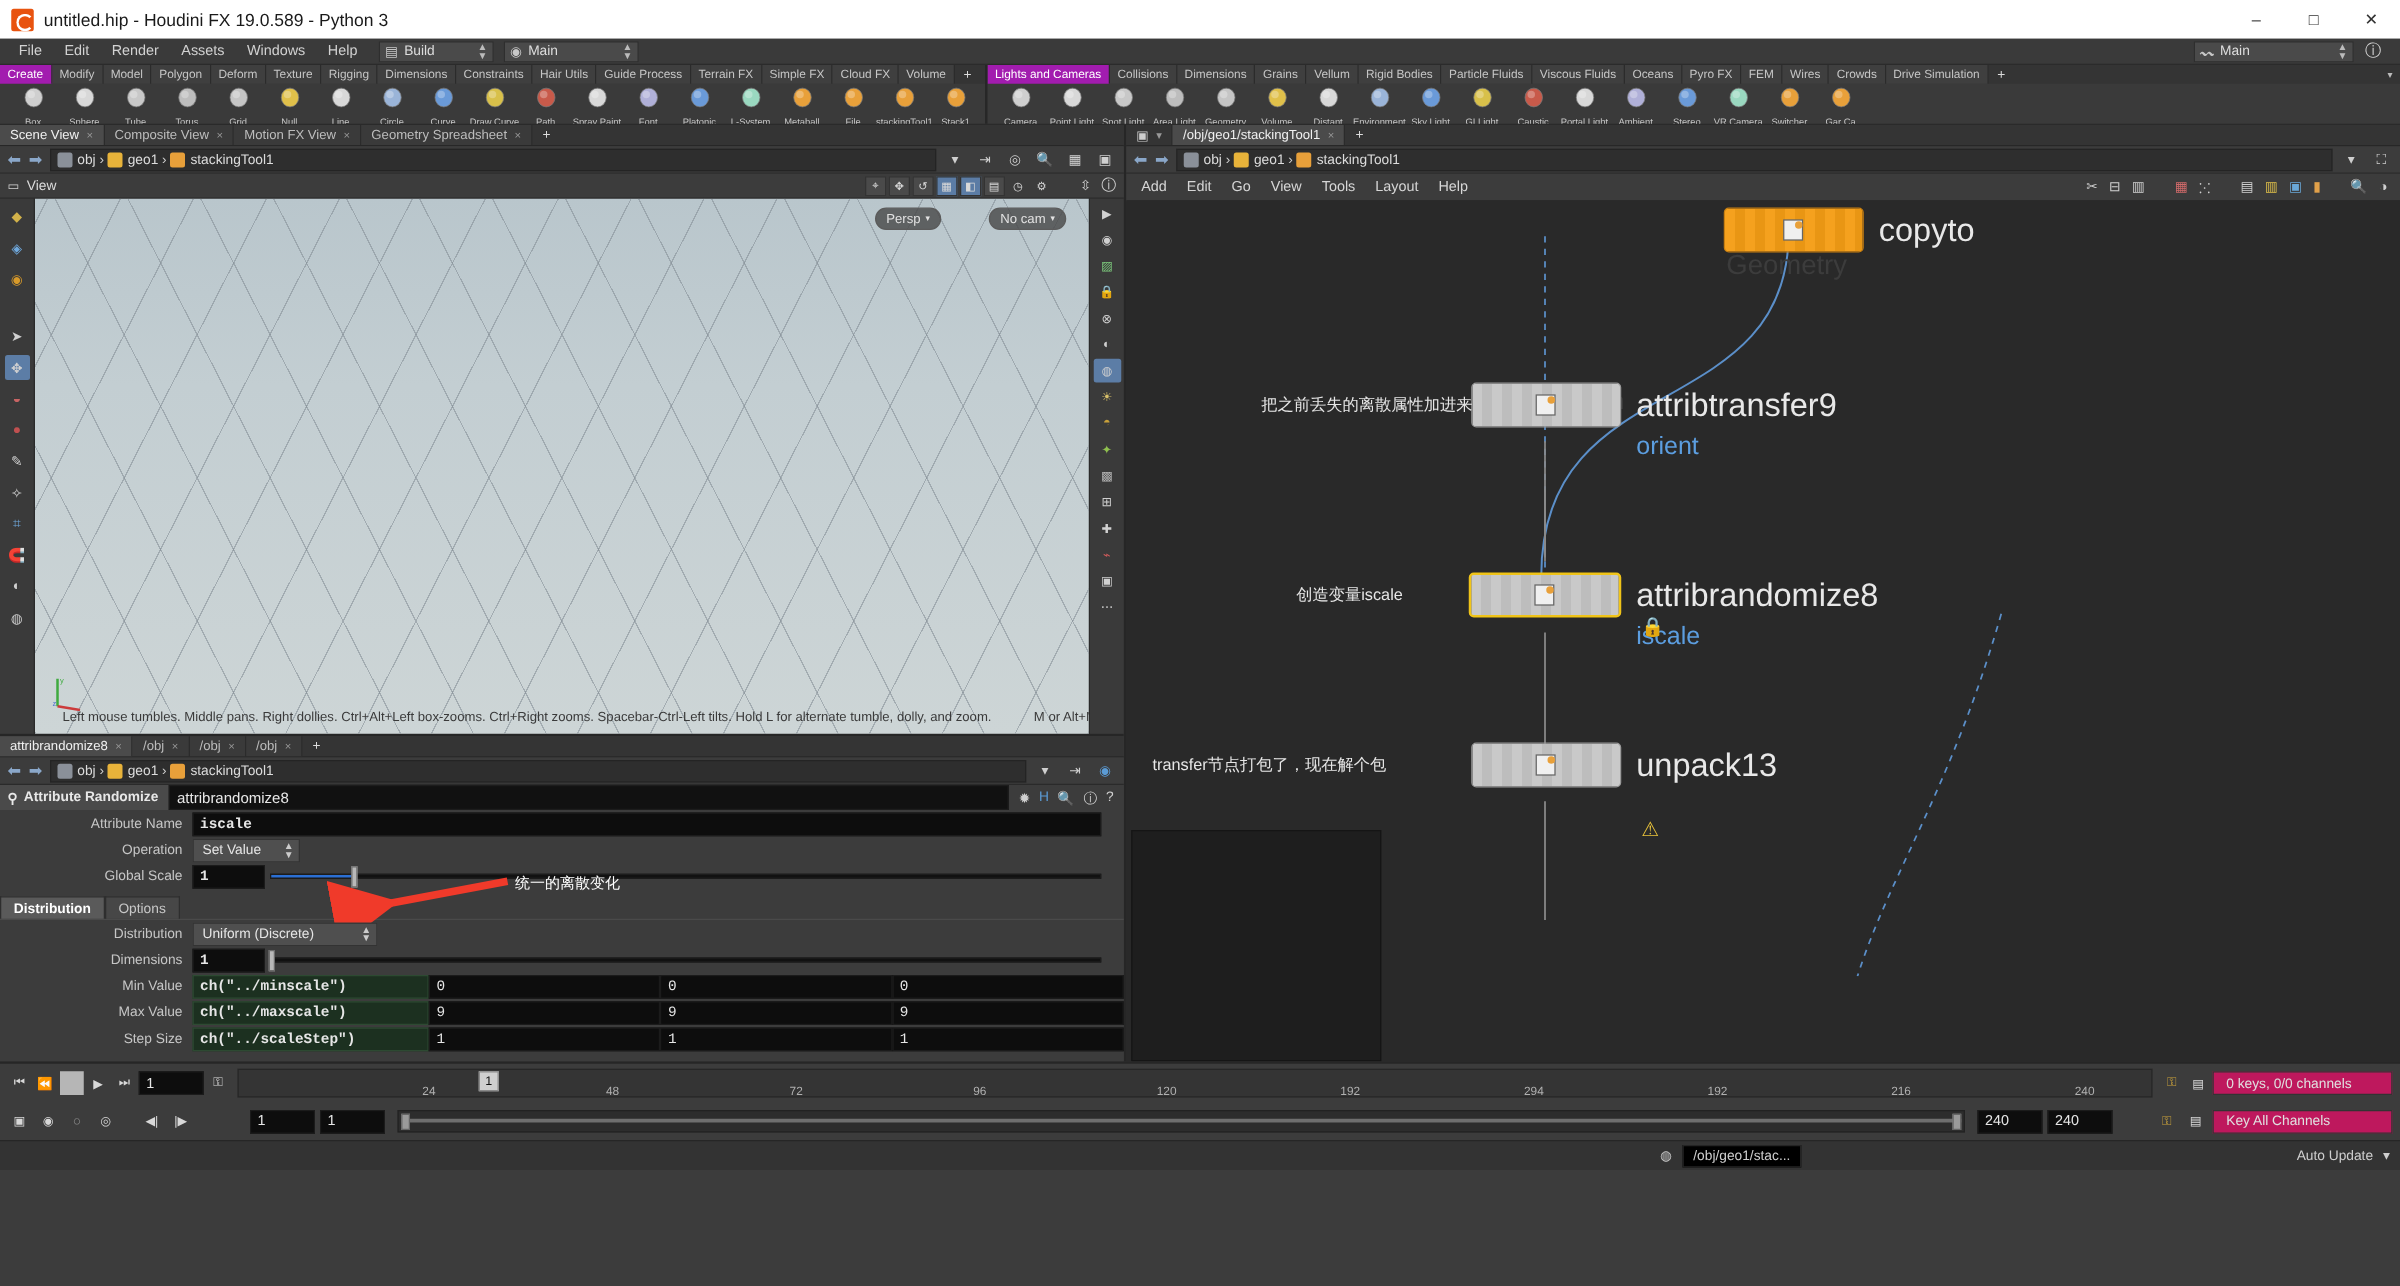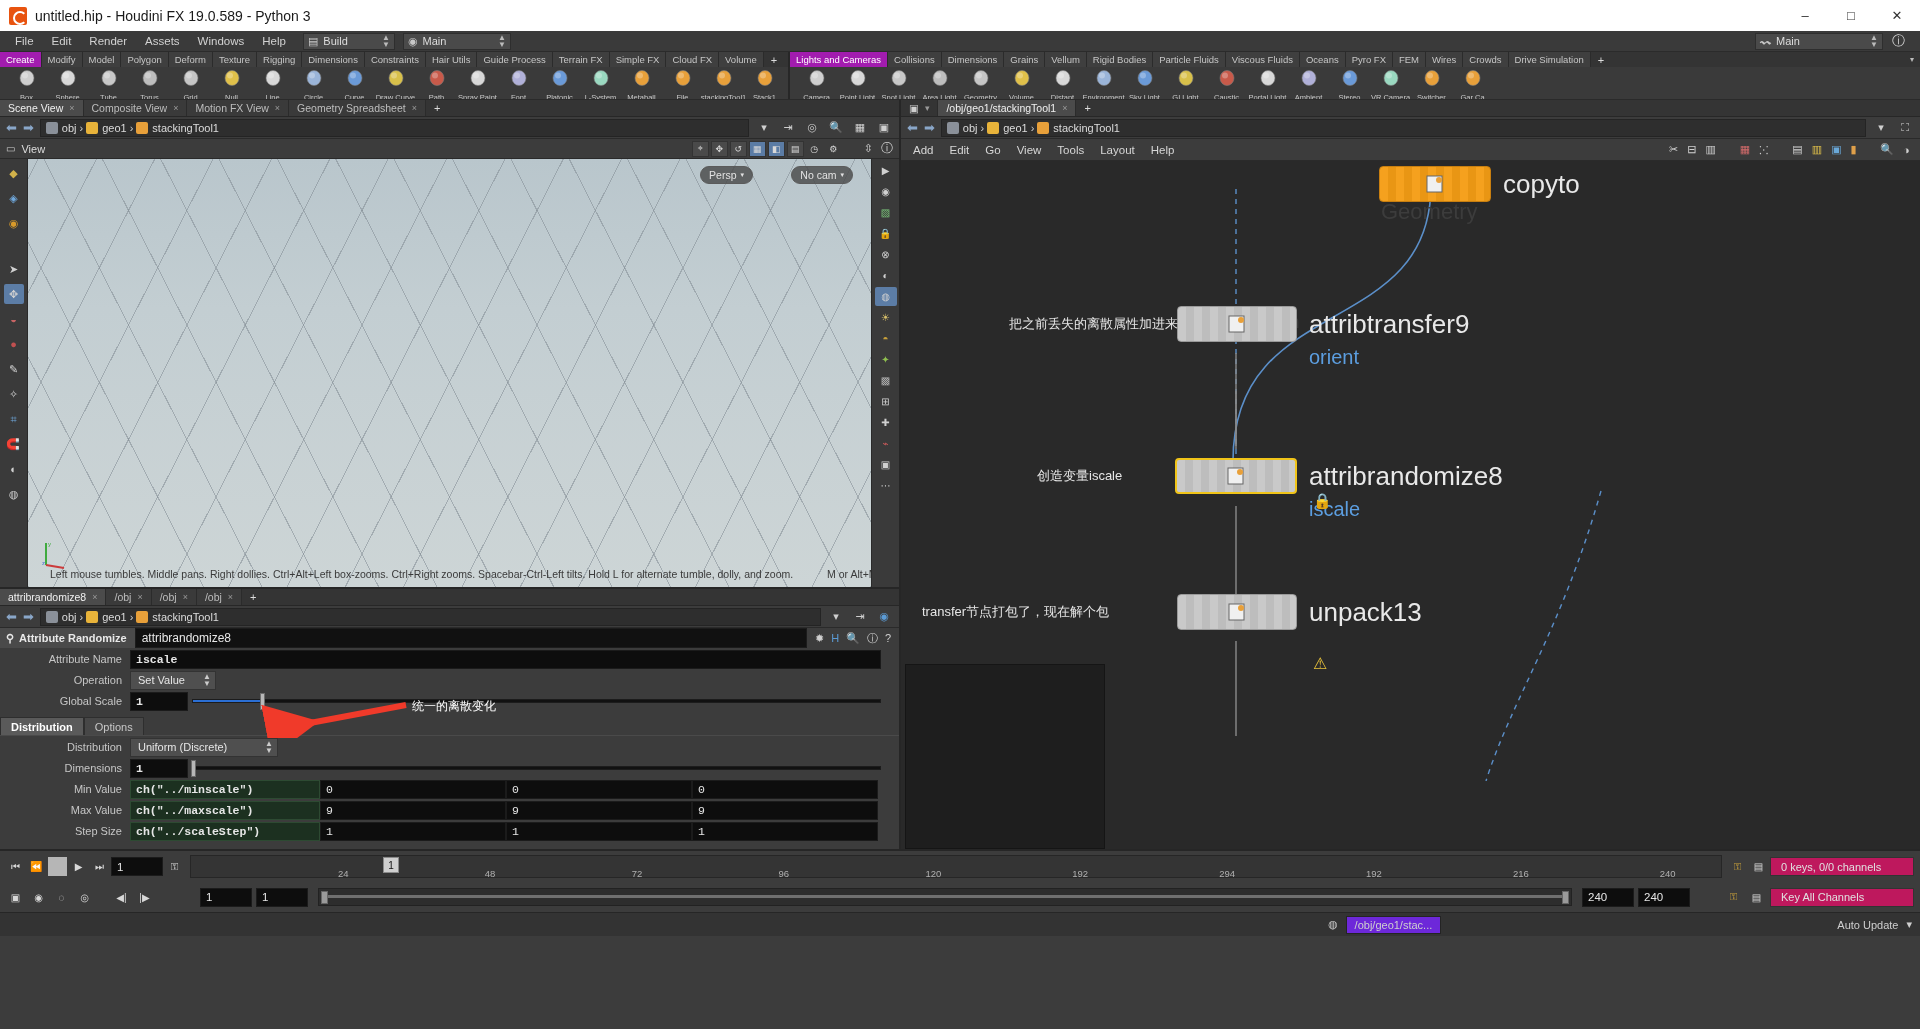--- a/index.html
+++ b/index.html
@@ -100,21 +100,21 @@
   #paramPane { height:262px; background:#3c3c3c; display:flex; flex-direction:column;
       border-top:2px solid #262626;}
   .nodehdr{ height:20px; display:flex; align-items:center; background:#3c3c3c; }
   .nodehdr .lbl{ display:flex; align-items:center; gap:5px; background:#4a4a4a; height:20px;
       padding:0 8px 0 6px; font-size:11px; font-weight:bold; color:#e8e8e8;}
   .nodehdr .namefield{ flex:1; height:20px; background:#111; border:1px solid #1c1c1c; display:flex;
       align-items:center; padding:0 6px; font-size:12px; color:#e8e8e8;}
   .nodehdr .hicons{ display:flex; align-items:center; gap:7px; padding:0 8px; }
 
   .prow { display:flex; align-items:center; height:20px; margin-top:1px;}
-  .plabel{ width:130px; text-align:right; padding-right:8px; font-size:11px; color:#c6c6c6; flex:none;}
+  .plabel{ width:154px; text-align:right; padding-right:8px; font-size:11px; color:#c6c6c6; flex:none;}
   .pfield{ height:19px; background:#0d0d0d; border:1px solid #1b1b1b; display:flex; align-items:center;
       padding:0 5px; font-size:11.5px; color:#e6e6e6; font-family:"Liberation Mono", monospace;}
   .pfield.expr{ background:#1c3020; border-color:#2d4a32; }
   .pdrop{ height:19px; background:#4f4f4f; border:1px solid #333; display:flex; align-items:center;
       padding:0 4px 0 7px; font-size:11px; color:#e6e6e6; }
   .pdrop .sp{ margin-left:auto; padding-left:14px; font-size:8px; line-height:7px; color:#ccc; text-align:center;}
   .slidertrack{ flex:1; height:4px; background:#111; border:1px solid #1c1c1c; position:relative; margin-left:4px;}
   .slidertrack .fill{ position:absolute; left:0; top:0; bottom:0; background:#2b6fd4;}
   .slidertrack .knob{ position:absolute; top:-7px; width:5px; height:17px; background:#b8b8b8; border:1px solid #6c6c6c;}
   .tabstrip{ height:19px; display:flex; align-items:stretch; margin-top:6px; border-bottom:1px solid #4a4a4a;}
@@ -152,21 +152,21 @@
   #timeline .playhead{ position:absolute; top:1px; height:16px; width:16px; background:#cfcfcf; color:#111;
      font-size:10px; display:flex; align-items:center; justify-content:center; border:1px solid #8a8a8a;}
   #statusrow{ height:30px; background:#3c3c3c; display:flex; align-items:center; padding:0 6px; gap:4px;}
   #rangebar{ flex:1; height:18px; background:#2d2d2d; border:1px solid #222; position:relative; margin:0 6px;}
   #rangebar .rfill{ position:absolute; left:2px; right:2px; top:6px; height:3px; background:#6f6f6f;}
   #rangebar .rhandle{ position:absolute; top:2px; width:7px; height:13px; background:#9a9a9a; border:1px solid #666;}
   .keybox{ height:19px; background:#be185d; border:1px solid #333; display:flex; align-items:center;
      padding:0 10px; font-size:11px; color:#e0e0e0;}
   #bottombar{ height:24px; background:#333333; display:flex; align-items:center; padding:0 8px; gap:8px;
      border-top:1px solid #262626; font-size:11px; color:#cfcfcf;}
-  .statpath{ background:#6d28d9; border:1px solid #242424; padding:2px 8px; }
+  .statpath{ background:#000000; border:1px solid #242424; padding:2px 8px; }
 </style>
 </head>
 <body>
 
 <div id="titlebar">
   <div class="logo"></div>
   <div class="title">untitled.hip - Houdini FX 19.0.589 - Python 3</div>
   <div class="wbtns">
     <div class="wbtn">–</div>
     <div class="wbtn">□</div>

